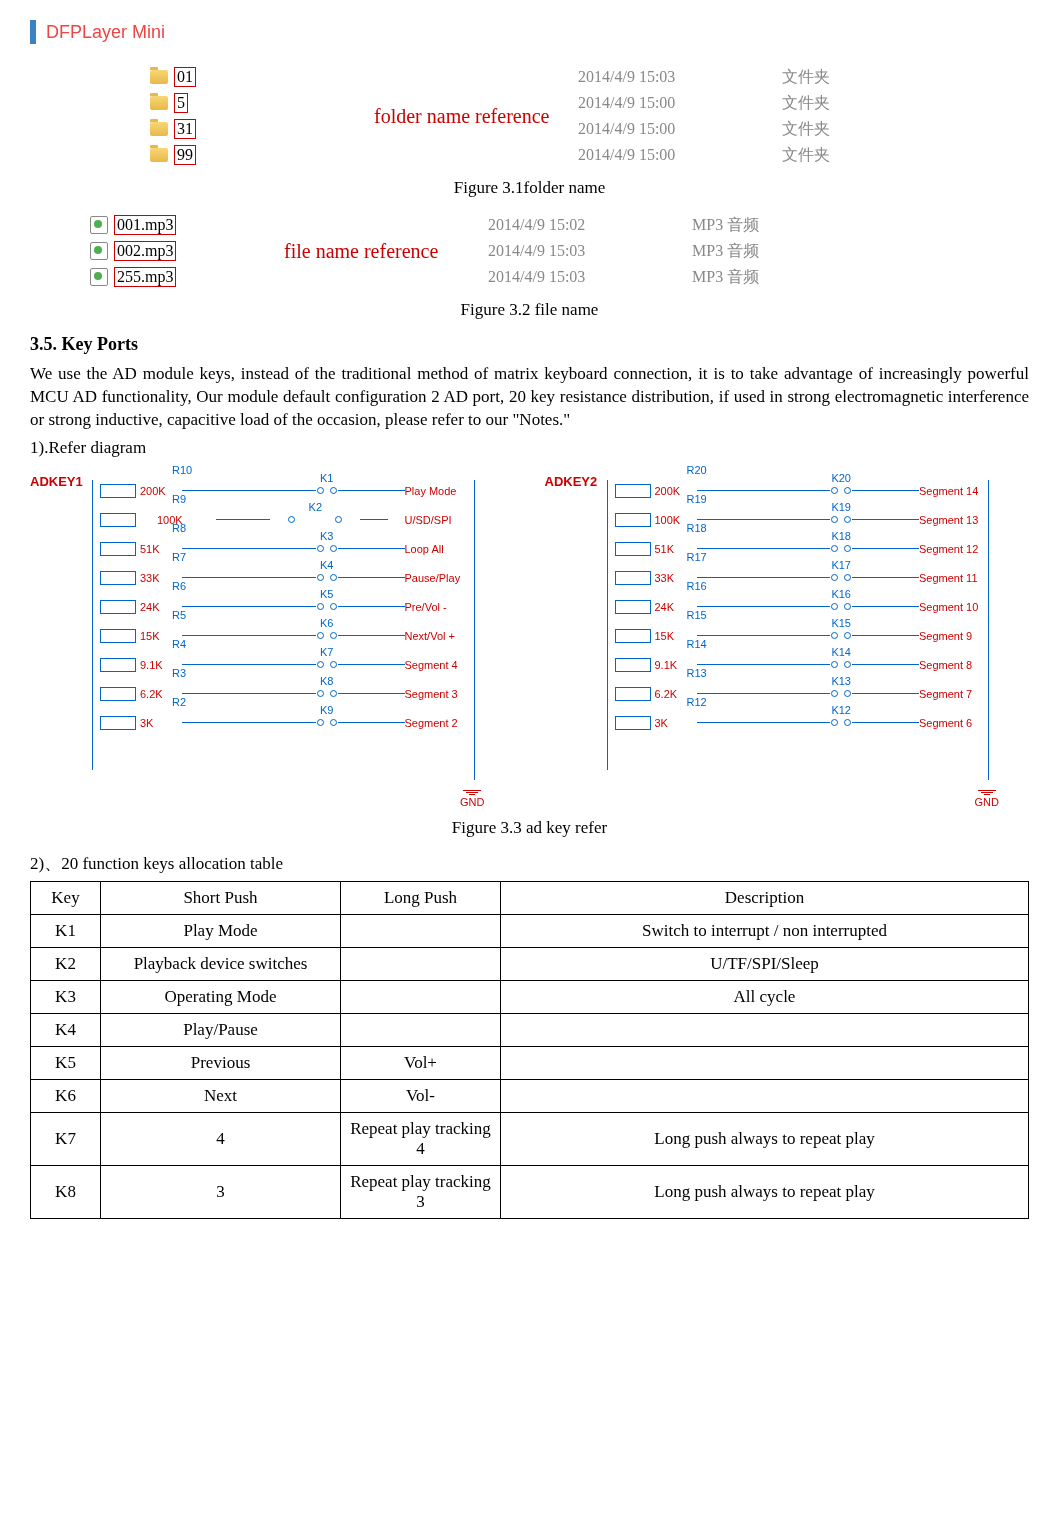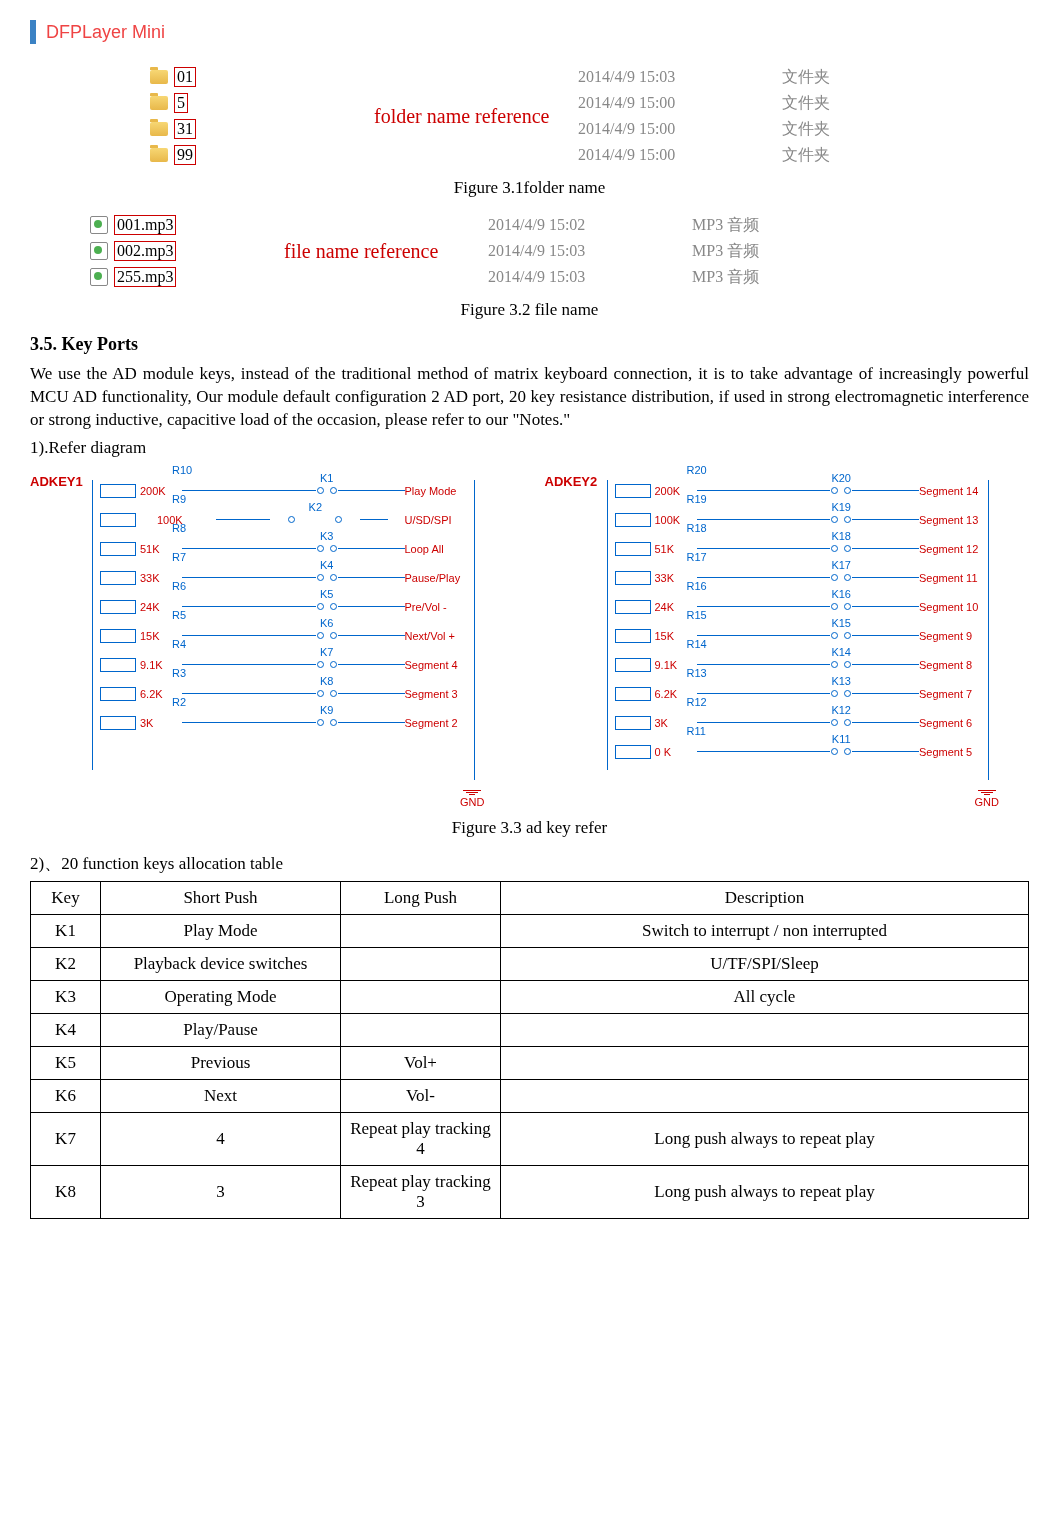--- a/index.html
+++ b/index.html
@@ -595,35 +595,20 @@
       <span class="wire"></span>
       <span class="small-circle"></span>
       <span style="position:relative;">
         <span class="switch-box">
           <span class="k-label">K12</span>
         </span>
       </span>
       <span class="small-circle"></span>
       <span class="wire" style="flex:0.5"></span>
       <span class="func-label">Segment 6</span>
-    </div>
-      <div class="d-row" style="top: 269px;">
-      <span class="r-label">R11</span>
-      <span class="resistor-box"></span>
-      <span class="r-value">0 K</span>
-      <span class="wire"></span>
-      <span class="small-circle"></span>
-      <span style="position:relative;">
-        <span class="switch-box">
-          <span class="k-label">K11</span>
-        </span>
-      </span>
-      <span class="small-circle"></span>
-      <span class="wire" style="flex:0.5"></span>
-      <span class="func-label">Segment 5</span>
     </div>
     </div>
 </div>
 
 <div class="caption" style="margin-top:8px;">Figure 3.3 ad key refer</div>
 
 <div class="subhead">2)、20 function keys allocation table</div>
 
 <table class="func-table">
   <colgroup>

